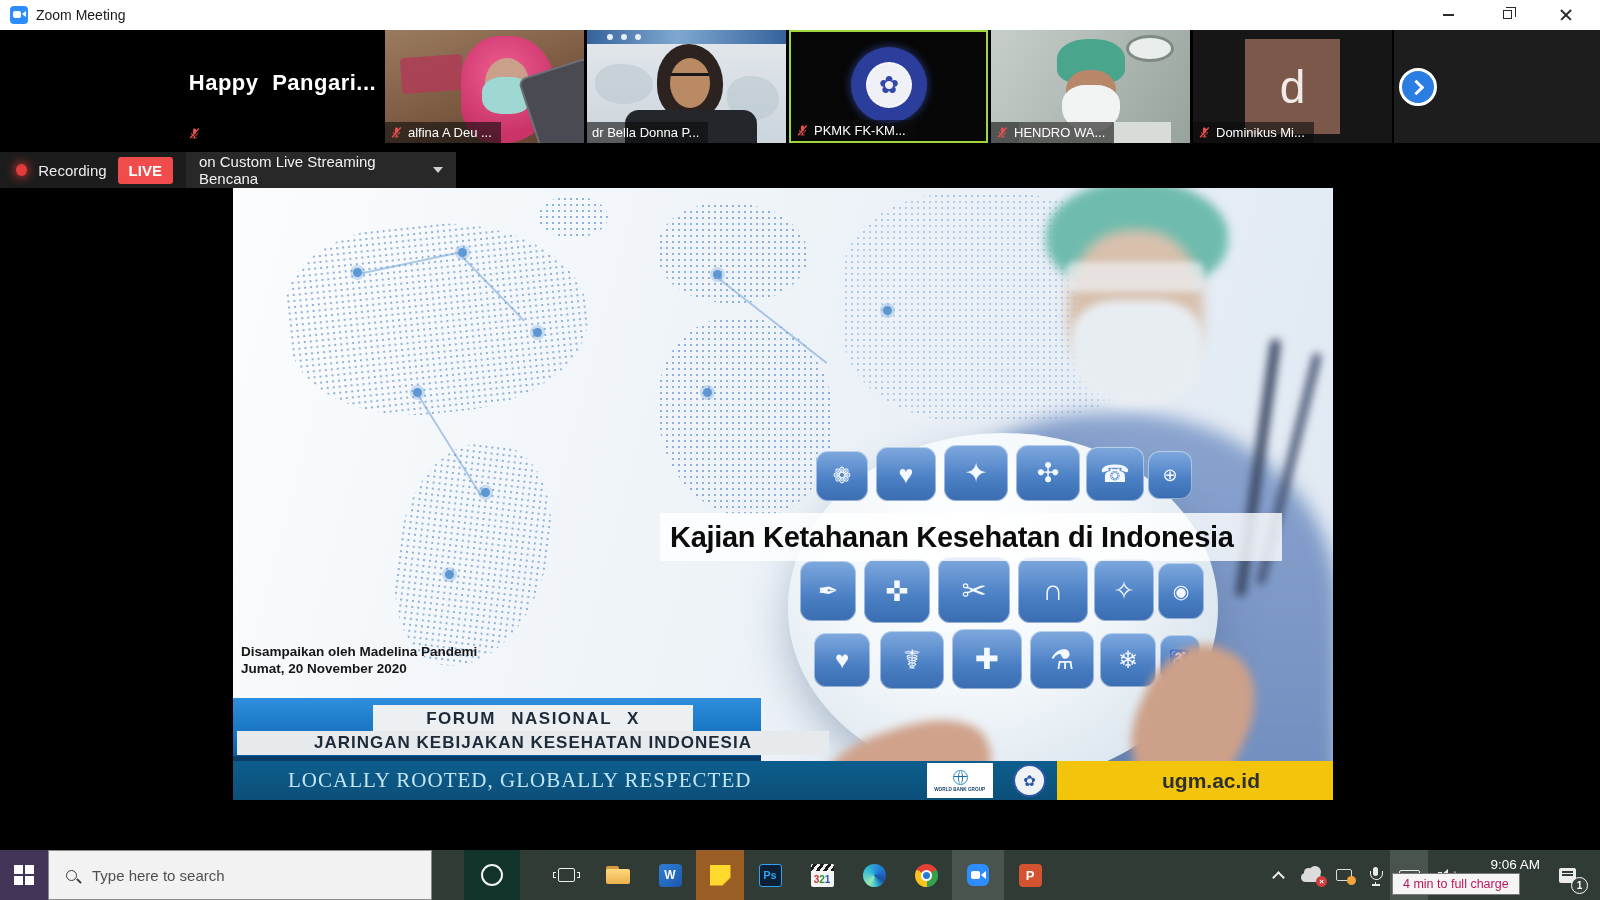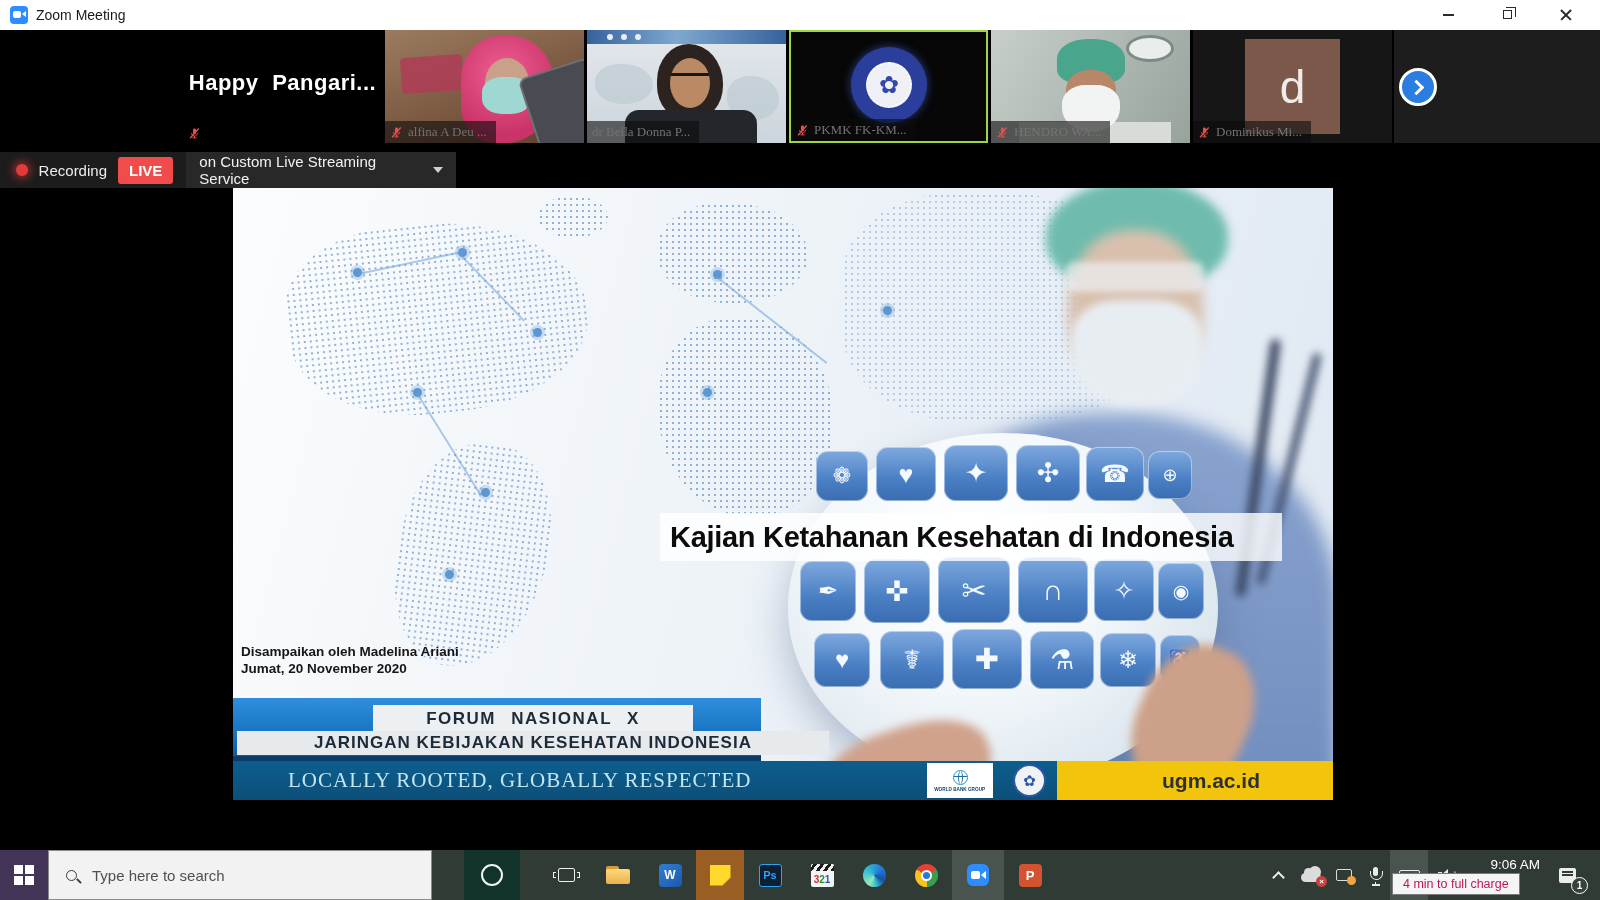--- a/index.html
+++ b/index.html
@@ -23,21 +23,21 @@
   .wc-res i::before{content:"";position:absolute;left:2px;top:-4.5px;width:9px;height:9px;border:1.4px solid #2a2a2a;border-left:none;border-bottom:none;}
   .wc-close span{position:absolute;width:14px;height:1.7px;background:#2a2a2a;}
   .wc-close span:nth-child(1){transform:rotate(45deg);} .wc-close span:nth-child(2){transform:rotate(-45deg);}
 
   
   .strip{position:absolute;left:0;top:30px;width:1600px;height:113px;background:#000;}
   .strip-right{position:absolute;left:1394px;top:0;width:206px;height:113px;background:#1d1d1d;}
   .tile{position:absolute;top:0;height:113px;width:199px;background:#000;overflow:hidden;}
   .tile.active{border:2px solid #9fd63c;}
   .big-name{position:absolute;top:40px;left:0;right:0;text-align:center;color:#fff;font-size:22px;font-weight:700;word-spacing:7px;letter-spacing:.5px;}
-  .tag{position:absolute;left:0;bottom:0;display:flex;align-items:center;gap:5px;background:rgba(12,12,12,.6);padding:3px 9px 3px 5px;color:#737373;font-size:13px;white-space:nowrap;font-family:Liberation Serif, serif;}
+  .tag{position:absolute;left:0;bottom:0;display:flex;align-items:center;gap:5px;background:rgba(12,12,12,.6);padding:3px 9px 3px 5px;color:#ffffff;font-size:13px;white-space:nowrap;}
   .tag.nobg{background:transparent;}
   .micmute{display:inline-flex;align-items:center;}
   .nextbtn{position:absolute;left:1399px;top:38px;width:38px;height:38px;border-radius:50%;background:#2a7de1;border:3px solid #fff;display:flex;align-items:center;justify-content:center;cursor:pointer;}
   .chev{width:11px;height:11px;border-top:3px solid #fff;border-right:3px solid #fff;transform:rotate(45deg);margin-left:-4px;}
 
   
   .sc-alfina{position:absolute;inset:0;background:linear-gradient(160deg,#9b7b60 0%,#7c5a42 55%,#5e4030 100%);}
   .alf-sign{position:absolute;left:16px;top:26px;width:62px;height:36px;background:#b03a56;opacity:.8;border-radius:4px;transform:rotate(-4deg);}
   .alf-hijab{position:absolute;left:76px;top:6px;width:94px;height:107px;background:radial-gradient(circle at 45% 35%,#ef5e92,#c93368 70%);border-radius:46% 54% 60% 40%;}
   .alf-face{position:absolute;left:100px;top:28px;width:44px;height:50px;background:#caa08a;border-radius:50%;}
@@ -322,21 +322,21 @@
     <div class="nextbtn">
       <span class="chev"></span>
     </div>
   </div>
 
   <div class="statusbar">
     <span class="recdot"></span>
     <span class="reclabel">Recording</span>
     <span class="livebadge">LIVE</span>
     <span class="streamsel">
-      <span>on Custom Live Streaming Service</span>
+      <span>on Custom Live Streaming Bencana</span>
       <span class="caret"></span>
     </span>
   </div>
 
   <div class="slide">
     <div>
       <div class="mb na"></div>
         <div class="mb gr"></div>
         <div class="mb sa"></div>
       <div class="mb eu"></div>
@@ -383,21 +383,21 @@
         <div class="stile" style="left: 92px; top: 198px; width: 64px; height: 58px; font-size: 27px;">☤</div>
         <div class="stile" style="left: 164px; top: 196px; width: 70px; height: 60px; font-size: 29px;">✚</div>
         <div class="stile" style="left: 242px; top: 198px; width: 64px; height: 58px; font-size: 27px;">⚗</div>
         <div class="stile" style="left: 312px; top: 200px; width: 56px; height: 54px; font-size: 24px;">❄</div>
         <div class="stile" style="left: 372px; top: 202px; width: 40px; height: 48px; font-size: 17px;">♿</div>
       </div>
     <div class="hand1"></div>
     <div class="hand2"></div>
     <div class="s-title">Kajian Ketahanan Kesehatan di Indonesia</div>
     <div class="s-lines">
-      <div>Disampaikan oleh Madelina Ariani</div>
+      <div>Disampaikan oleh Madelina Pandemi</div>
       <div>Jumat, 20 November 2020</div>
     </div>
     <div class="band1">
       <div class="fbox1">FORUM NASIONAL X</div>
       <div class="fbox2">JARINGAN KEBIJAKAN KESEHATAN INDONESIA</div>
     </div>
     <div class="band2">
       <div class="motto">LOCALLY ROOTED, GLOBALLY RESPECTED</div>
       <div class="wbbox">
         <span class="wbglobe"></span>

